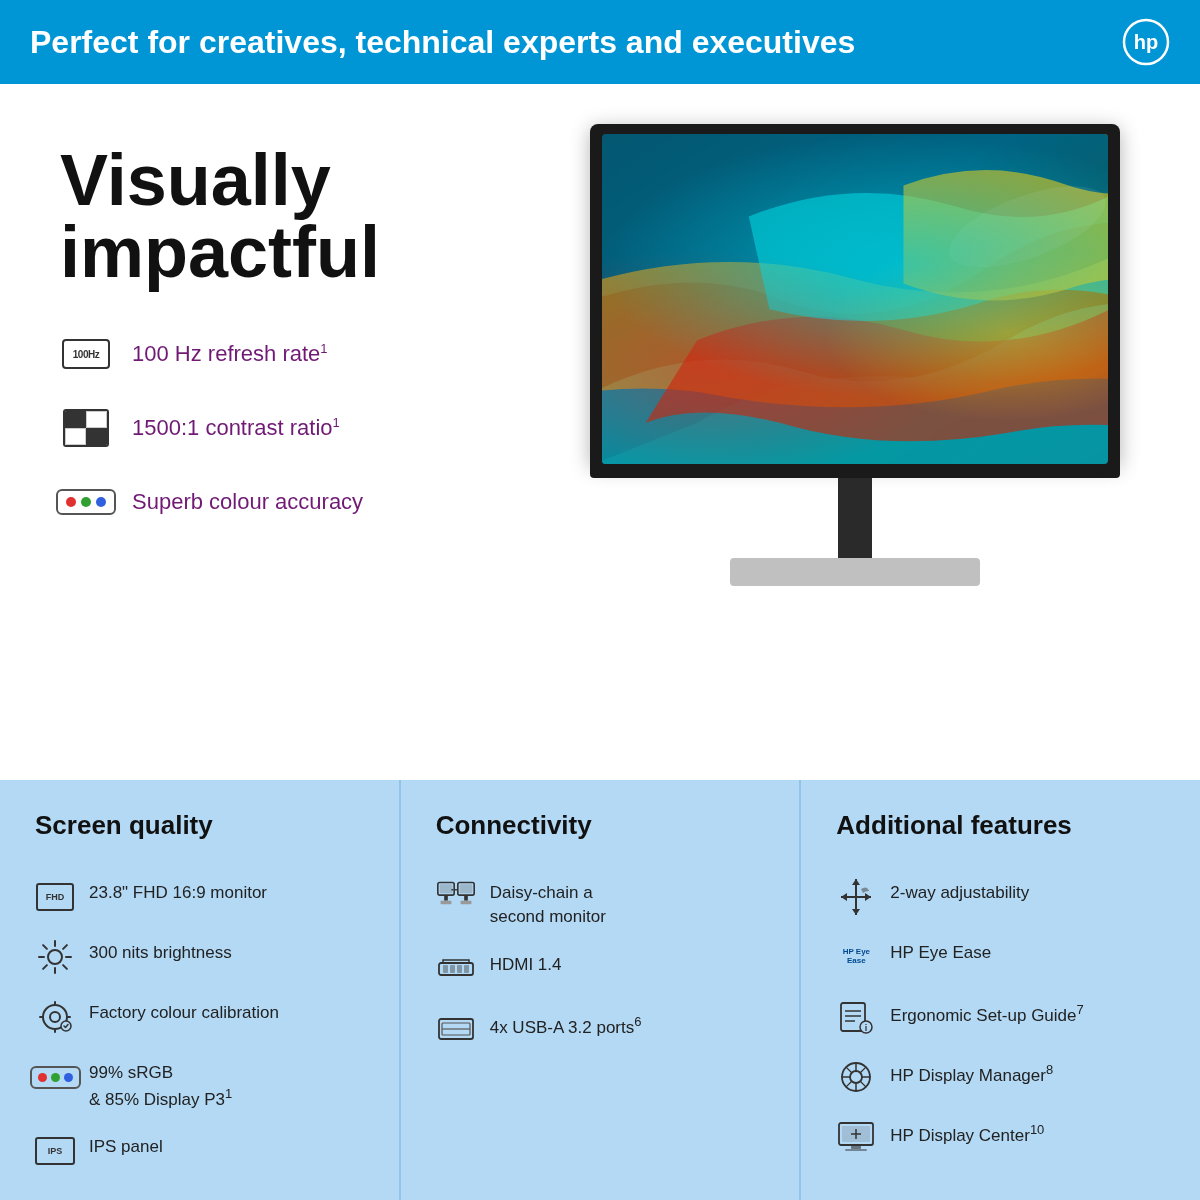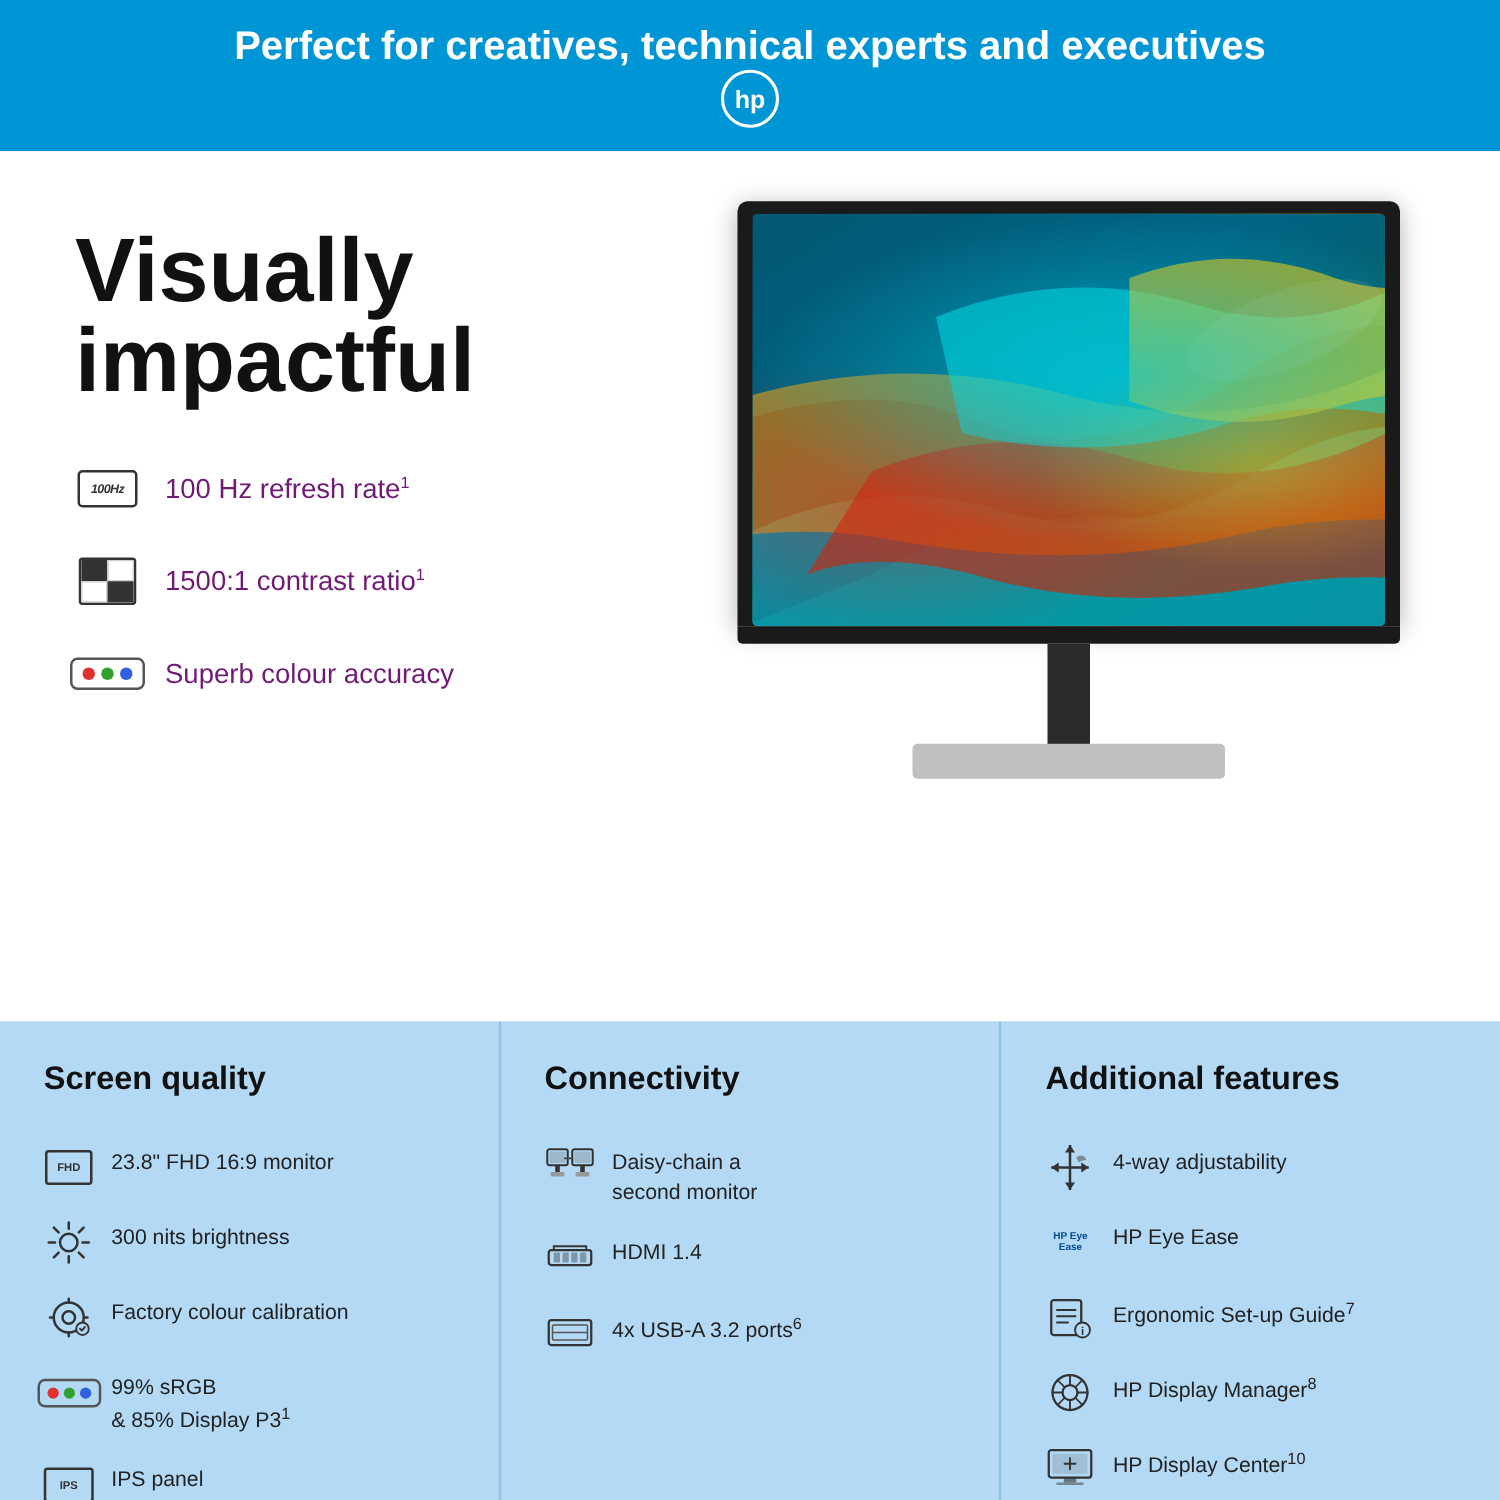--- a/index.html
+++ b/index.html
@@ -11,21 +11,20 @@
       background: #fff;
     }
 
     
     .header {
       background: #0096d6;
       display: flex;
       align-items: center;
       justify-content: space-between;
       padding: 18px 30px;
-      flex-direction: column;
     }
     .header-title {
       color: #fff;
       font-size: 32px;
       font-weight: 700;
     }
     .hp-logo {
       width: 48px;
       height: 48px;
     }
@@ -56,21 +55,20 @@
       margin-bottom: 22px;
     }
     .feature-icon {
       width: 52px;
       height: 52px;
       flex-shrink: 0;
       margin-right: 20px;
       display: flex;
       align-items: center;
       justify-content: center;
-      font-style: italic;
     }
     .feature-text {
       font-size: 22px;
       color: #701a75;
     }
     .sup { font-size: 13px; vertical-align: super; }
 
     
     .hero-right {
       flex: 1;
@@ -468,21 +466,21 @@
           <line x1="17" y1="2" x2="17" y2="38" stroke="#333" stroke-width="2"></line>
           <path d="M13,8 L17,2 L21,8" fill="#333"></path>
           <path d="M13,32 L17,38 L21,32" fill="#333"></path>
           <line x1="2" y1="20" x2="32" y2="20" stroke="#333" stroke-width="2"></line>
           <path d="M8,16 L2,20 L8,24" fill="#333"></path>
           <path d="M26,16 L32,20 L26,24" fill="#333"></path>
 
           <path d="M22,12 Q28,8 30,14 Q26,14 24,16 Z" fill="#555" opacity="0.6"></path>
         </svg>
       </div>
-      <span class="spec-text">4-way adjustability</span>
+      <span class="spec-text">2-way adjustability</span>
     </div>
 
     <div class="spec-item">
       <div class="spec-icon">
         <div class="icon-eyeease">HP Eye<br>Ease</div>
       </div>
       <span class="spec-text">HP Eye Ease</span>
     </div>
 
     <div class="spec-item">

